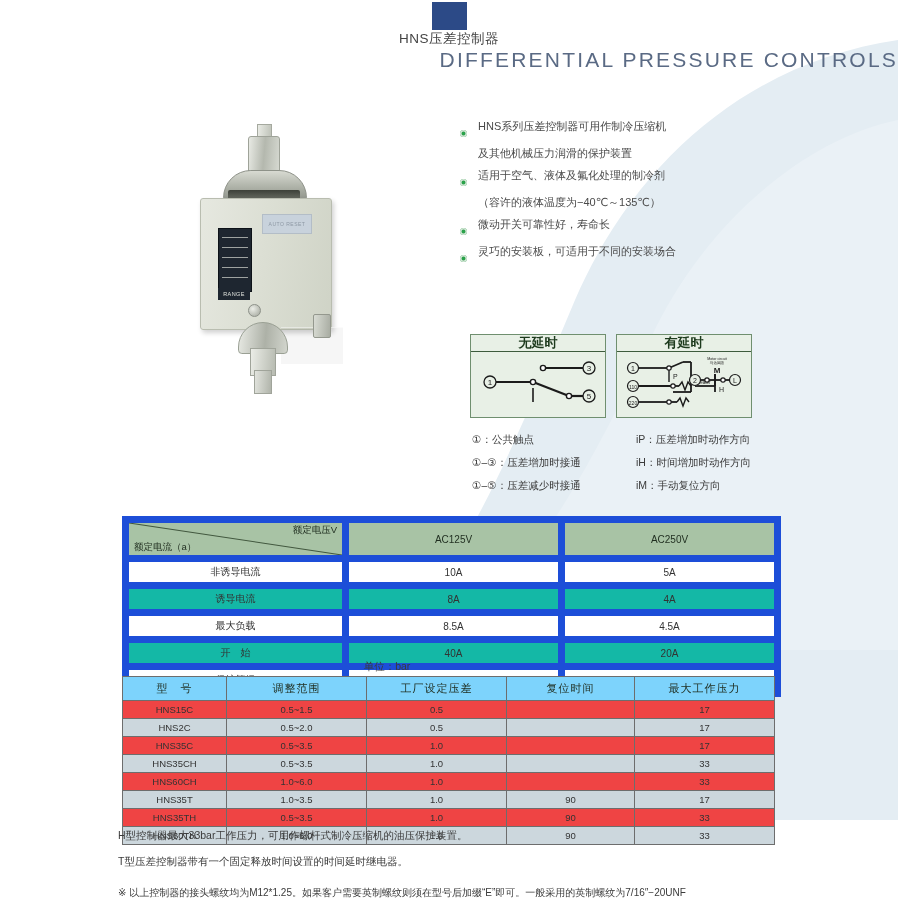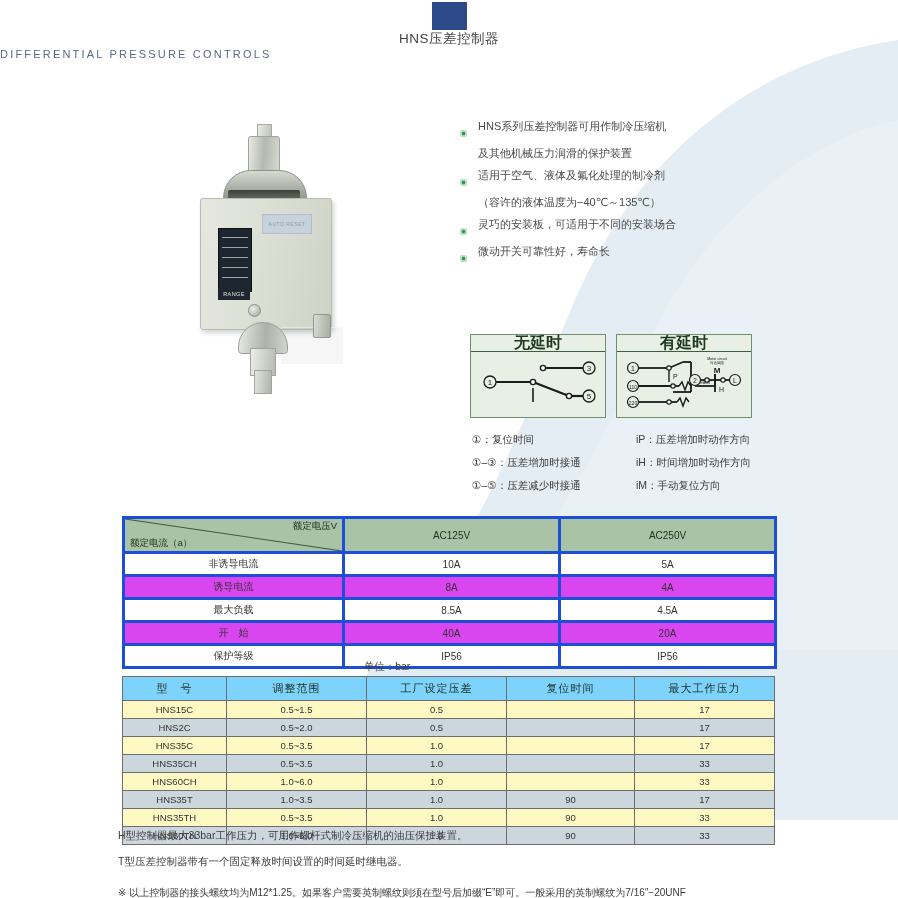--- a/index.html
+++ b/index.html
@@ -17,22 +17,22 @@
   
   .logo-square{
     position:absolute;left:432px;top:2px;width:35px;height:28px;
     background:#2c4a87;
   }
   .title-cn{
     position:absolute;left:0;top:30px;width:898px;text-align:center;
     font-size:13.5px;color:#444;letter-spacing:.5px;
   }
   .title-en{
-    position:absolute;left:0;top:48px;width:898px;text-align:left;
-    font-size:11px;color:#5a6a84;letter-spacing:2.2px;
+    position:absolute;left:0;top:48px;width:898px;text-align:right;
+    font-size:21px;color:#5a6a84;letter-spacing:2.2px;
   }
 
   
   .photo{position:absolute;left:176px;top:118px;width:190px;height:290px;}
   .ph-body{position:absolute;left:24px;top:80px;width:130px;height:130px;
     background:linear-gradient(100deg,#e6e8e0 0%,#dcdfd4 45%,#cfd3c6 100%);
     border:1px solid #b9bdb0;border-radius:3px;
     box-shadow:2px 3px 5px rgba(0,0,0,.18);}
   .ph-lid{position:absolute;left:47px;top:52px;width:82px;height:30px;
     background:linear-gradient(180deg,#d8dad2 0%,#a9ada3 60%,#8d9189 100%);
@@ -73,45 +73,45 @@
   .bullet-dot{width:7px;height:7px;border-radius:50%;background:#2aa24a;
     margin-top:5px;margin-right:11px;flex:0 0 auto;
     box-shadow:inset 0 0 0 1.5px #d7e6d9;}
   .bullet-txt{font-size:11px;color:#4a4a4a;line-height:22px;}
   .bullet-sub{font-size:11px;color:#4a4a4a;line-height:22px;margin-left:18px;}
 
   
   .diagrams{position:absolute;left:470px;top:334px;}
   .diagbox{position:absolute;border:1px solid #6f8f6f;background:#e8f0e6;}
   .diagbox .dhead{height:16px;border-bottom:1.5px solid #3d5b3d;
-    text-align:center;font-size:16px;color:#1d3a1d;line-height:16px;font-weight:bold;}
+    text-align:center;font-size:13px;color:#1d3a1d;line-height:16px;font-weight:bold;}
   .dbody{position:relative;}
   
   .legend{position:absolute;left:472px;top:428px;width:310px;}
   .legend-col{position:absolute;top:0;}
   .leg-row{font-size:10.5px;color:#3b3b3b;line-height:23px;white-space:nowrap;}
   table{border-collapse:collapse;table-layout:fixed;}
   .t1{position:absolute;left:122px;top:516px;width:652px;}
-  .t1 td{border:3px solid #1d4ed8;font-size:10px;text-align:center;height:18px;color:#333;}
+  .t1 td{border:7px solid #1d4ed8;font-size:10px;text-align:center;height:18px;color:#333;}
   .t1 .hd{background:#a8c3a5;font-weight:normal;color:#1f2d1f;height:30px;}
   .t1 .rowA{background:#ffffff;}
-  .t1 .rowB{background:#d946ef;}
+  .t1 .rowB{background:#14b8a6;}
   .t1 .lab{text-align:center;}
   .corner{position:relative;background:#a8c3a5;overflow:hidden;padding:0;}
   .corner .cn-top{position:absolute;right:5px;top:1px;font-size:9.5px;color:#1f2d1f;}
   .corner .cn-bot{position:absolute;left:5px;bottom:1px;font-size:9.5px;color:#1f2d1f;}
   .corner .slash{position:absolute;left:0;top:0;width:100%;height:100%;}
 
   .unit{position:absolute;left:0;top:660px;width:774px;text-align:center;
     font-size:10.5px;color:#3b3b3b;}
 
   .t2{position:absolute;left:122px;top:676px;width:652px;}
   .t2 td{border:1px solid #6d6d6d;font-size:9.5px;text-align:center;height:15px;color:#333;}
   .t2 .hd{background:#7dd3fc;font-size:11px;height:21px;color:#1f2d1f;letter-spacing:1px;}
-  .t2 .rowA{background:#fef9c3;margin-top:15px;}
+  .t2 .rowA{background:#ef4444;margin-top:15px;}
   .t2 .rowB{background:#ccd7dd;}
 
   
   .notes{position:absolute;left:118px;top:822px;width:700px;}
   .note{font-size:10.5px;color:#3b3b3b;line-height:26px;}
   .note-star{font-size:10px;color:#3b3b3b;line-height:26px;margin-top:6px;}
 </style>
 </head>
 <body>
 
@@ -158,26 +158,26 @@
     <div class="bullet-sub">及其他机械压力润滑的保护装置</div>
 
     <div class="bullet-row">
       <span class="bullet-dot"></span>
       <span class="bullet-txt">适用于空气、液体及氟化处理的制冷剂</span>
     </div>
     <div class="bullet-sub">（容许的液体温度为−40℃～135℃）</div>
 
     <div class="bullet-row">
       <span class="bullet-dot"></span>
-      <span class="bullet-txt">灵巧的安装板，可适用于不同的安装场合</span>
+      <span class="bullet-txt">微动开关可靠性好，寿命长</span>
     </div>
 
     <div class="bullet-row">
       <span class="bullet-dot"></span>
-      <span class="bullet-txt">微动开关可靠性好，寿命长</span>
+      <span class="bullet-txt">灵巧的安装板，可适用于不同的安装场合</span>
     </div>
   </div>
 
   <div class="diagrams">
 
     <div class="diagbox" style="left:0;top:0;width:134px;height:82px;">
       <div class="dhead">无延时</div>
       <div class="dbody">
         <svg width="134" height="64">
           <g stroke="#1b1b1b" fill="none" stroke-width="2.2">
@@ -253,21 +253,21 @@
           <text x="78" y="31" font-size="7" text-anchor="middle" fill="#1b1b1b" font-family="'Liberation Sans',sans-serif">2</text>
           <circle cx="118" cy="28" r="5.5" fill="#e8f0e6" stroke="#1b1b1b" stroke-width="1.2"></circle>
           <text x="118" y="31" font-size="7" text-anchor="middle" fill="#1b1b1b" font-family="'Liberation Sans',sans-serif">L</text>
         </svg>
       </div>
     </div>
   </div>
 
   <div class="legend">
     <div class="legend-col" style="left:0;">
-      <div class="leg-row">①：复位时间</div>
+      <div class="leg-row">①：公共触点</div>
       <div class="leg-row">①–③：压差增加时接通</div>
       <div class="leg-row">①–⑤：压差减少时接通</div>
     </div>
     <div class="legend-col" style="left:164px;">
       <div class="leg-row">iP：压差增加时动作方向</div>
       <div class="leg-row">iH：时间增加时动作方向</div>
       <div class="leg-row">iM：手动复位方向</div>
     </div>
   </div>
 

